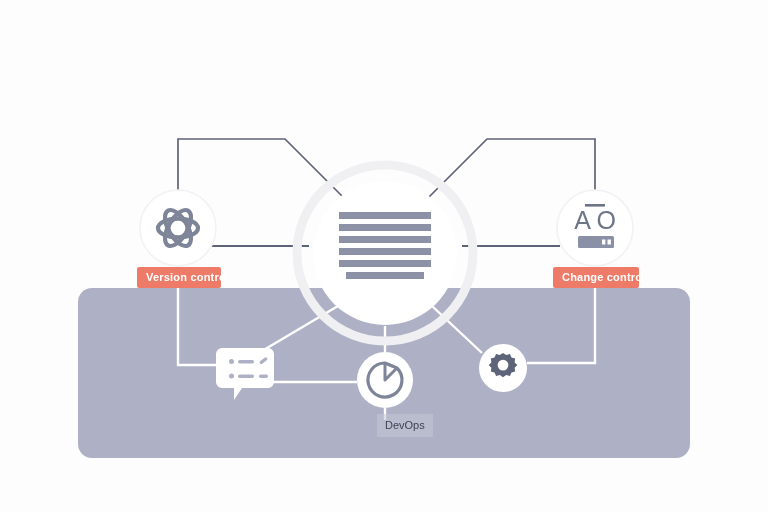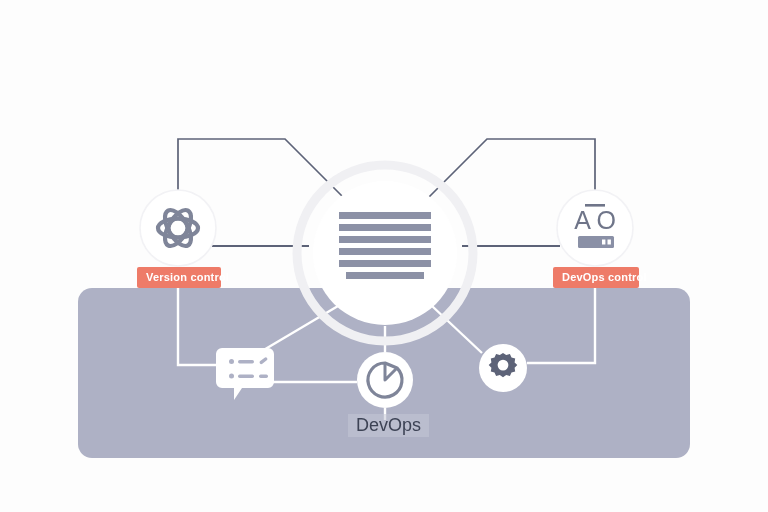--- a/index.html
+++ b/index.html
@@ -35,28 +35,29 @@
     background: #ee7b68;
     padding: 4px 9px 4px 9px;
     border-radius: 2px;
     white-space: nowrap;
     text-align: left;
     line-height: 13px;
     filter: blur(0.35px);
   }
   .devops-label {
     position: absolute;
-    font-size: 18px;
+    font-size: 11px;
     font-weight: 400;
     color: #3d4355;
     background: rgba(196,199,213,0.55);
     padding: 2px 8px;
     white-space: nowrap;
     line-height: 19px;
     filter: blur(0.25px);
+    margin-left: 29px;
   }
 </style>
 </head>
 <body>
 
 <div id="canvas" style="background: rgb(253, 253, 253);">
 
   <svg id="diagram-svg" viewBox="0 0 768 512">
 
     <rect id="panel-rect" x="78" y="288" width="612" height="170" rx="14" ry="14" fill="#aeb1c5"></rect>
@@ -137,17 +138,17 @@
       <g fill="#5d6378">
         <path d="M503,353 l3.2,2.1 3.7,-1.0 1.6,3.5 3.7,1.0 -0.6,3.8 2.7,2.7 -2.7,2.7 0.6,3.8 -3.7,1.0 -1.6,3.5 -3.7,-1.0 -3.2,2.1 -3.2,-2.1 -3.7,1.0 -1.6,-3.5 -3.7,-1.0 0.6,-3.8 -2.7,-2.7 2.7,-2.7 -0.6,-3.8 3.7,-1.0 1.6,-3.5 3.7,1.0 z"></path>
         <circle cx="503" cy="365.1" r="5.4" fill="#ffffff"></circle>
       </g>
     </g>
 
   </svg>
 
   <div class="node-label" id="label-version-control" style="left: 137px; top: 267px; width: 84px; background: rgb(238, 123, 104);">Version control</div>
 
-  <div class="node-label" id="label-change-control" style="left: 553px; top: 267px; width: 86px; background: rgb(238, 123, 104);">DevOps control</div>
+  <div class="node-label" id="label-change-control" style="left: 553px; top: 267px; width: 86px; background: rgb(238, 123, 104);">Change control</div>
 
   <div class="devops-label" id="label-devops" style="left: 348px; top: 414px; color: rgb(61, 67, 85);">DevOps</div>
 
 </div>
 
 </body></html>

